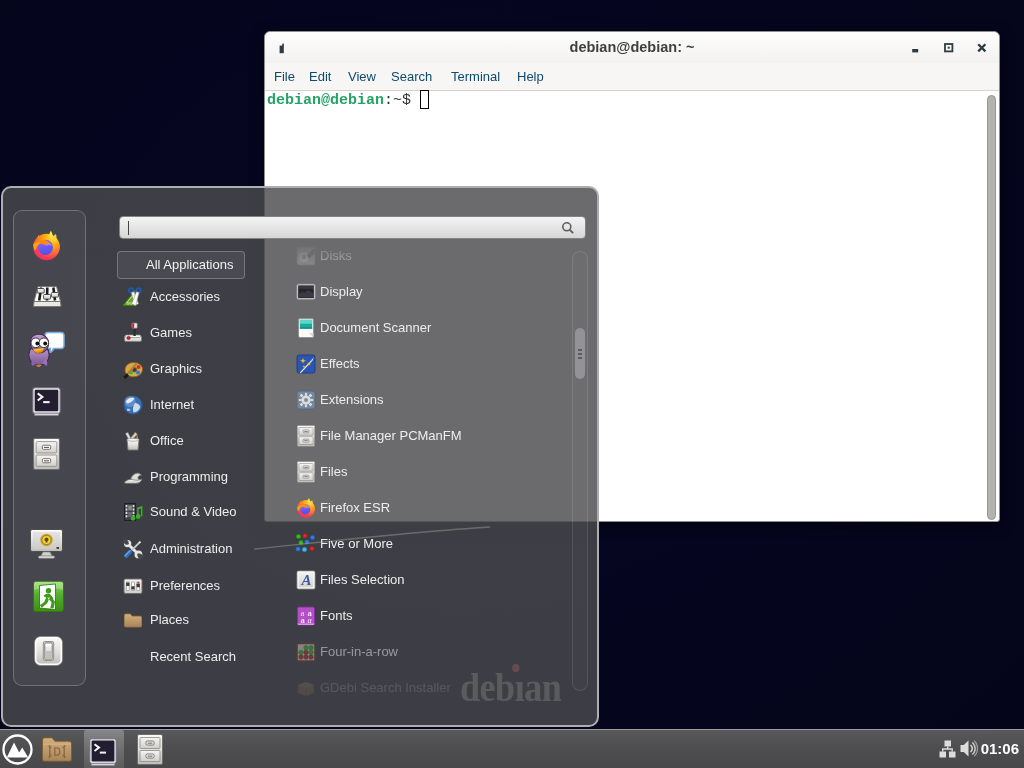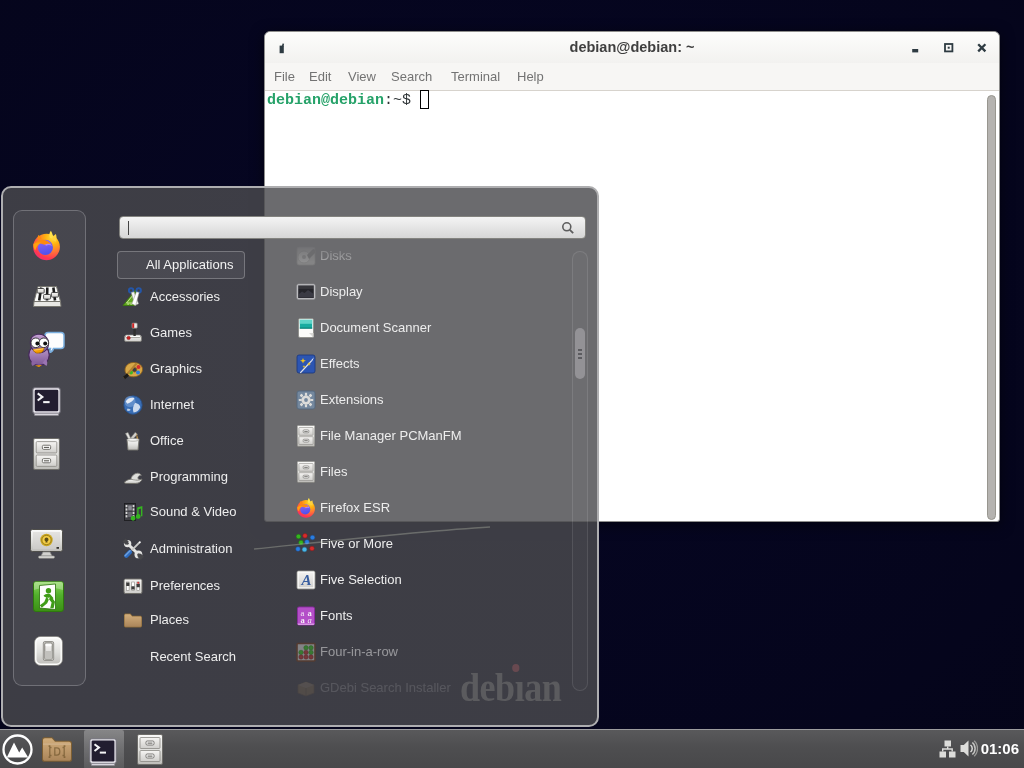--- a/index.html
+++ b/index.html
@@ -22,21 +22,21 @@
           box-shadow:0 3px 14px rgba(0,0,0,0.55); }
   #titlebar { position:absolute; left:0; top:0; width:100%; height:47px;
           background:linear-gradient(#fdfdfc, #edece9);
           border-bottom:1px solid #dcd9d4; border-radius:6px 6px 0 0;
           text-align:center; }
   #titlebar .title { font-size:14.5px; font-weight:bold; color:#3f3f3f; line-height:30px; }
   #tbicon { position:absolute; left:14px; top:11px; }
   .wbtn { position:absolute; top:11px; }
   #menubar { position:absolute; left:0; top:31px; width:100%; height:28px;
           background:#f7f6f4; border-bottom:1px solid #d7d3cd; }
-  #menubar span { position:absolute; top:0; font-size:13px; color:#737373; line-height:27px; }
+  #menubar span { position:absolute; top:0; font-size:13px; color:#0c4a6e; line-height:27px; }
   #tcontent { position:absolute; left:0; top:59px; width:734px; height:430px;
           font-family:"Liberation Mono", monospace; font-size:15px; }
   #prompt { position:absolute; left:2px; top:0px; line-height:20px; white-space:pre; }
   #prompt .g { color:#26a269; font-weight:bold; }
   #prompt .d { color:#2e3436; }
   #cursor { position:absolute; left:153px; top:-1px; width:9px; height:19px;
           border:1px solid #000; }
   #tscroll { position:absolute; right:3px; top:63px; width:9px; height:425px;
           background:#b5b3b0; border-radius:5px; border:1px solid #98968f; }
 
@@ -489,21 +489,21 @@
 </g>
 </svg>
       <span class="at">Five or More</span>
     </div>
     <div class="app" style="top:381px">
       <svg class="ai" width="22" height="22" viewBox="0 0 22 22">
 <rect x="2" y="2" width="18" height="18" rx="1.5" fill="url(#drawer)" stroke="#8e8e8a" stroke-width="0.9"></rect>
 <rect x="3.2" y="3.2" width="15.6" height="15.6" fill="none" stroke="#fdfdfc" stroke-width="1"></rect>
 <text x="11.5" y="16" font-family="Liberation Serif, serif" font-style="italic" font-weight="bold" font-size="15" fill="#3a5fa0" text-anchor="middle">A</text>
 </svg>
-      <span class="at">Five Selection</span>
+      <span class="at">Files Selection</span>
     </div>
     <div class="app" style="top:417px">
       <svg class="ai" width="22" height="22" viewBox="0 0 22 22">
 <rect x="2.5" y="2" width="17" height="18" rx="1.5" fill="#b44fc8"></rect>
 <rect x="2.5" y="2" width="17" height="18" rx="1.5" fill="none" stroke="#8a2aa0" stroke-width="0.9"></rect>
 <path d="M2.5 18.5 L19.5 18.5 L19.5 18.5 C19.5 19.3 18.8 20 18 20 L4 20 C3.2 20 2.5 19.3 2.5 18.5 Z" fill="#d898e4"></path>
 <g fill="#f4eef6" font-family="Liberation Serif, serif" font-size="8.5" text-anchor="middle">
 <text x="7.5" y="10.5">a</text>
 <text x="14.5" y="10.5" font-weight="bold">a</text>
 <text x="7.5" y="17.5" font-weight="bold">a</text>

